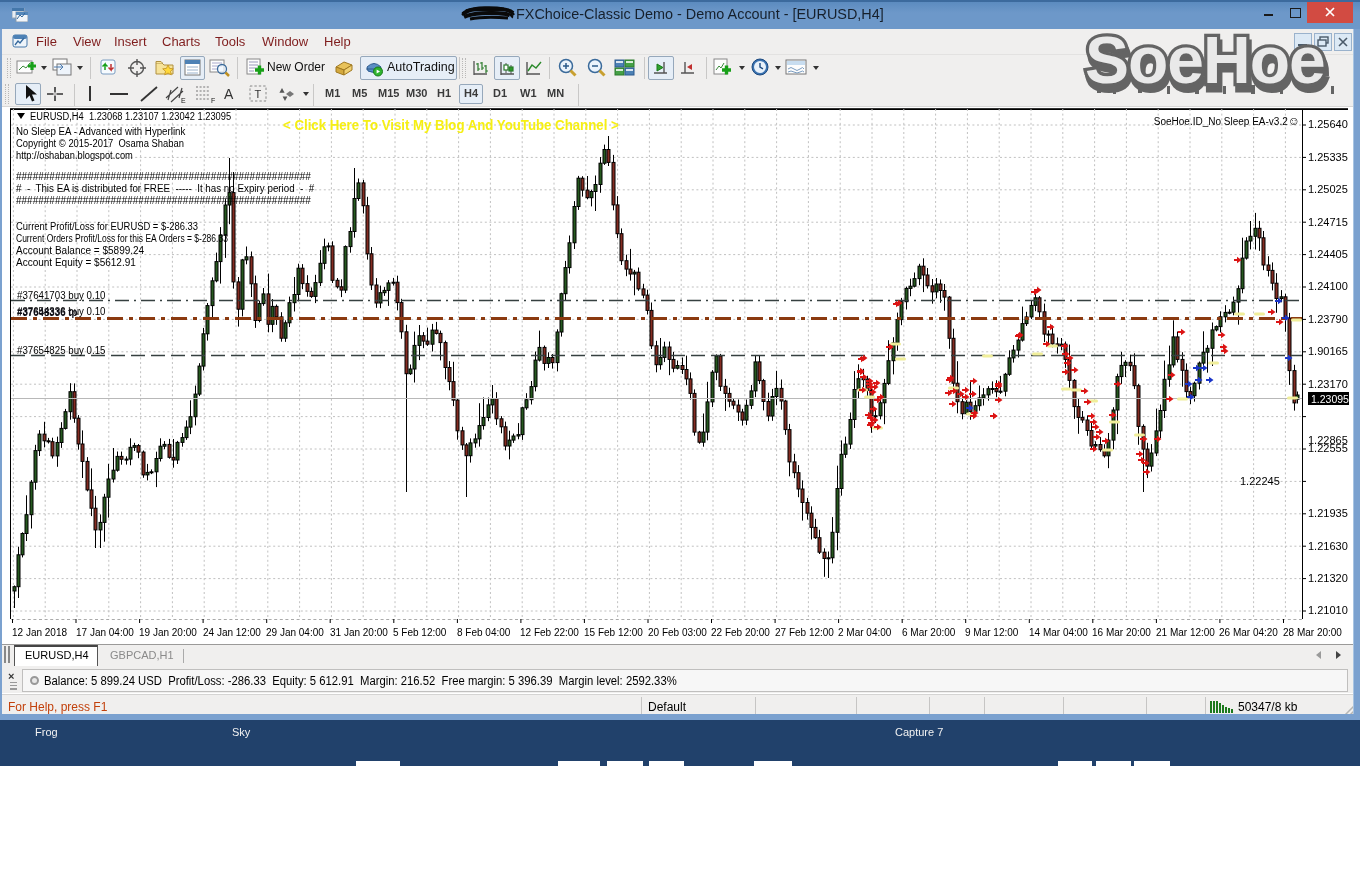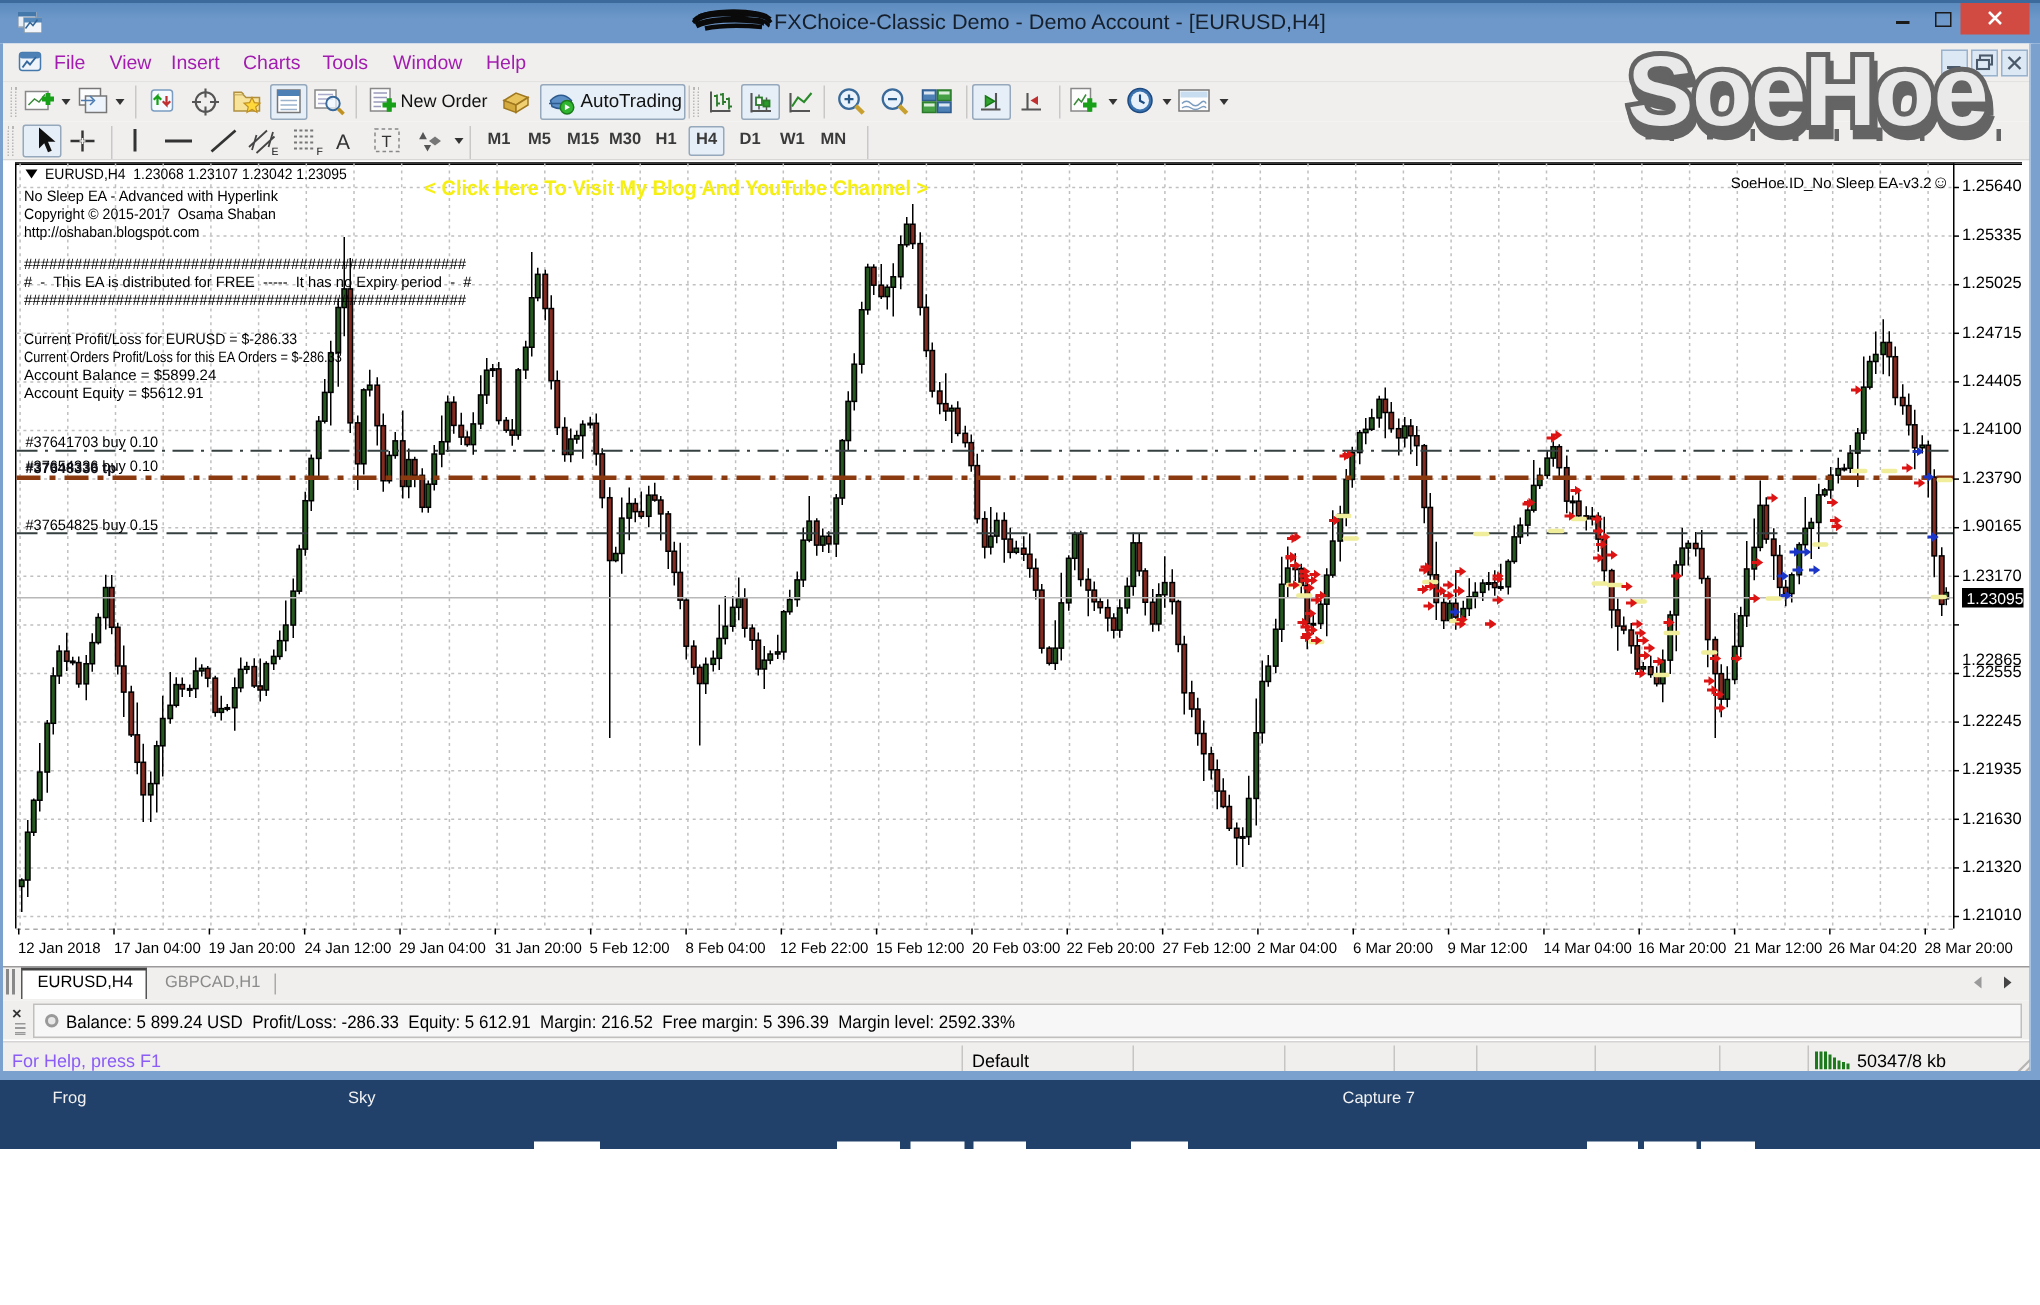--- a/index.html
+++ b/index.html
@@ -2,21 +2,21 @@
 <html><head><meta charset="utf-8">
 <style>
 *{margin:0;padding:0;box-sizing:border-box}
 html,body{width:1360px;height:870px;background:#fff;overflow:hidden}
 body{font-family:"Liberation Sans",sans-serif;position:relative}
 .abs{position:absolute}
 .titlebar{left:0;top:0;width:1360px;height:29px;background:linear-gradient(#5c8bbf,#6d98c9 40%,#6d98c9);border-top:2px solid #3c6a9d}
 .titletext{left:516px;top:6px;font-size:14px;color:#16202c}
 .mt4icon{left:12px;top:8px;width:16px;height:14px}
 .menubar{left:2px;top:29px;width:1353px;height:26px;background:#f0efee;border-bottom:1px solid #e3e2e1}
-.menu{top:34px;font-size:13px;color:#a21caf}
+.menu{top:34px;font-size:13px;color:#7f1d1d}
 .toolbar1{left:2px;top:55px;width:1353px;height:26px;background:#f0efee}
 .toolbar2{left:2px;top:81px;width:1353px;height:26px;background:#f0efee;border-bottom:1px solid #d8d7d6}
 .grip{width:4px;border-left:1px dotted #b9b8b7;border-right:1px dotted #b9b8b7;height:20px}
 .sep{width:1px;background:#c9c8c7;height:22px}
 .tfbtn{font-size:11px;color:#3a3a3a;top:87px;font-weight:bold}
 .pressed{border:1px solid #96a8bb;background:#e6eef7;border-radius:2px}
 .chartwrap{left:2px;top:107px;width:1353px;height:536px;background:#fff}
 .ctext{font-size:10px;color:#000;white-space:pre}
 .price{font-size:11px;color:#000}
 .datelbl{font-size:10px;color:#000;top:627px}
@@ -1112,21 +1112,21 @@
 <div class="abs price" style="left:1308px;top:151px">1.25335</div>
 <div class="abs price" style="left:1308px;top:183px">1.25025</div>
 <div class="abs price" style="left:1308px;top:216px">1.24715</div>
 <div class="abs price" style="left:1308px;top:248px">1.24405</div>
 <div class="abs price" style="left:1308px;top:280px">1.24100</div>
 <div class="abs price" style="left:1308px;top:313px">1.23790</div>
 <div class="abs price" style="left:1308px;top:345px">1.90165</div>
 <div class="abs price" style="left:1308px;top:378px">1.23170</div>
 <div class="abs price" style="left:1308px;top:434px">1.22865</div>
 <div class="abs price" style="left:1308px;top:442px">1.22555</div>
-<div class="abs price" style="left:1308px;top:475px">1.22245</div>
+<div class="abs price" style="left:1240px;top:475px">1.22245</div>
 <div class="abs price" style="left:1308px;top:507px">1.21935</div>
 <div class="abs price" style="left:1308px;top:540px">1.21630</div>
 <div class="abs price" style="left:1308px;top:572px">1.21320</div>
 <div class="abs price" style="left:1308px;top:604px">1.21010</div>
 <div class="abs datelbl" style="left:12px">12 Jan 2018</div>
 <div class="abs datelbl" style="left:76px">17 Jan 04:00</div>
 <div class="abs datelbl" style="left:139px">19 Jan 20:00</div>
 <div class="abs datelbl" style="left:203px">24 Jan 12:00</div>
 <div class="abs datelbl" style="left:266px">29 Jan 04:00</div>
 <div class="abs datelbl" style="left:330px">31 Jan 20:00</div>
@@ -1157,21 +1157,21 @@
 <div class="abs" style="left:1336px;top:651px;width:0;height:0;border-top:4px solid transparent;border-bottom:4px solid transparent;border-left:5px solid #444"></div>
 
 <div class="abs termstrip"></div>
 <div class="abs" style="left:8px;top:670px;font-size:11px;font-weight:bold;color:#333">×</div>
 <div class="abs" style="left:10px;top:682px;width:7px;height:8px;border-top:1px solid #999;border-bottom:1px solid #999;background:linear-gradient(#f0efee 2px,#999 2px,#999 3px,#f0efee 3px,#f0efee 5px,#999 5px,#999 6px,#f0efee 6px)"></div>
 <div class="abs" style="left:22px;top:669px;width:1326px;height:23px;background:#f7f7f7;border:1px solid #c0bfbe"></div>
 <div class="abs" style="left:30px;top:676px;width:9px;height:9px;border-radius:50%;background:#e8e8e8;border:2px solid #999"></div>
 <div class="abs" style="left:44px;top:674px;font-size:12px;color:#000;transform-origin:0 0;transform:scaleX(0.94)">Balance: 5 899.24 USD&nbsp; Profit/Loss: -286.33&nbsp; Equity: 5 612.91&nbsp; Margin: 216.52&nbsp; Free margin: 5 396.39&nbsp; Margin level: 2592.33%</div>
 
 <div class="abs statusbar"></div>
-<div class="abs" style="left:8px;top:700px;font-size:12px;color:#8b5cf6">For Help, press F1</div>
+<div class="abs" style="left:8px;top:700px;font-size:12px;color:#c2410c">For Help, press F1</div>
 <div class="abs ssep" style="left:641px"></div>
 <div class="abs" style="left:648px;top:700px;font-size:12px;color:#000">Default</div>
 <div class="abs ssep" style="left:755px"></div>
 <div class="abs ssep" style="left:856px"></div>
 <div class="abs ssep" style="left:929px"></div>
 <div class="abs ssep" style="left:984px"></div>
 <div class="abs ssep" style="left:1063px"></div>
 <div class="abs ssep" style="left:1146px"></div>
 <div class="abs ssep" style="left:1205px"></div>
 <svg class="abs" style="left:1210px;top:700px;width:24px;height:13px" viewBox="0 0 24 13">

